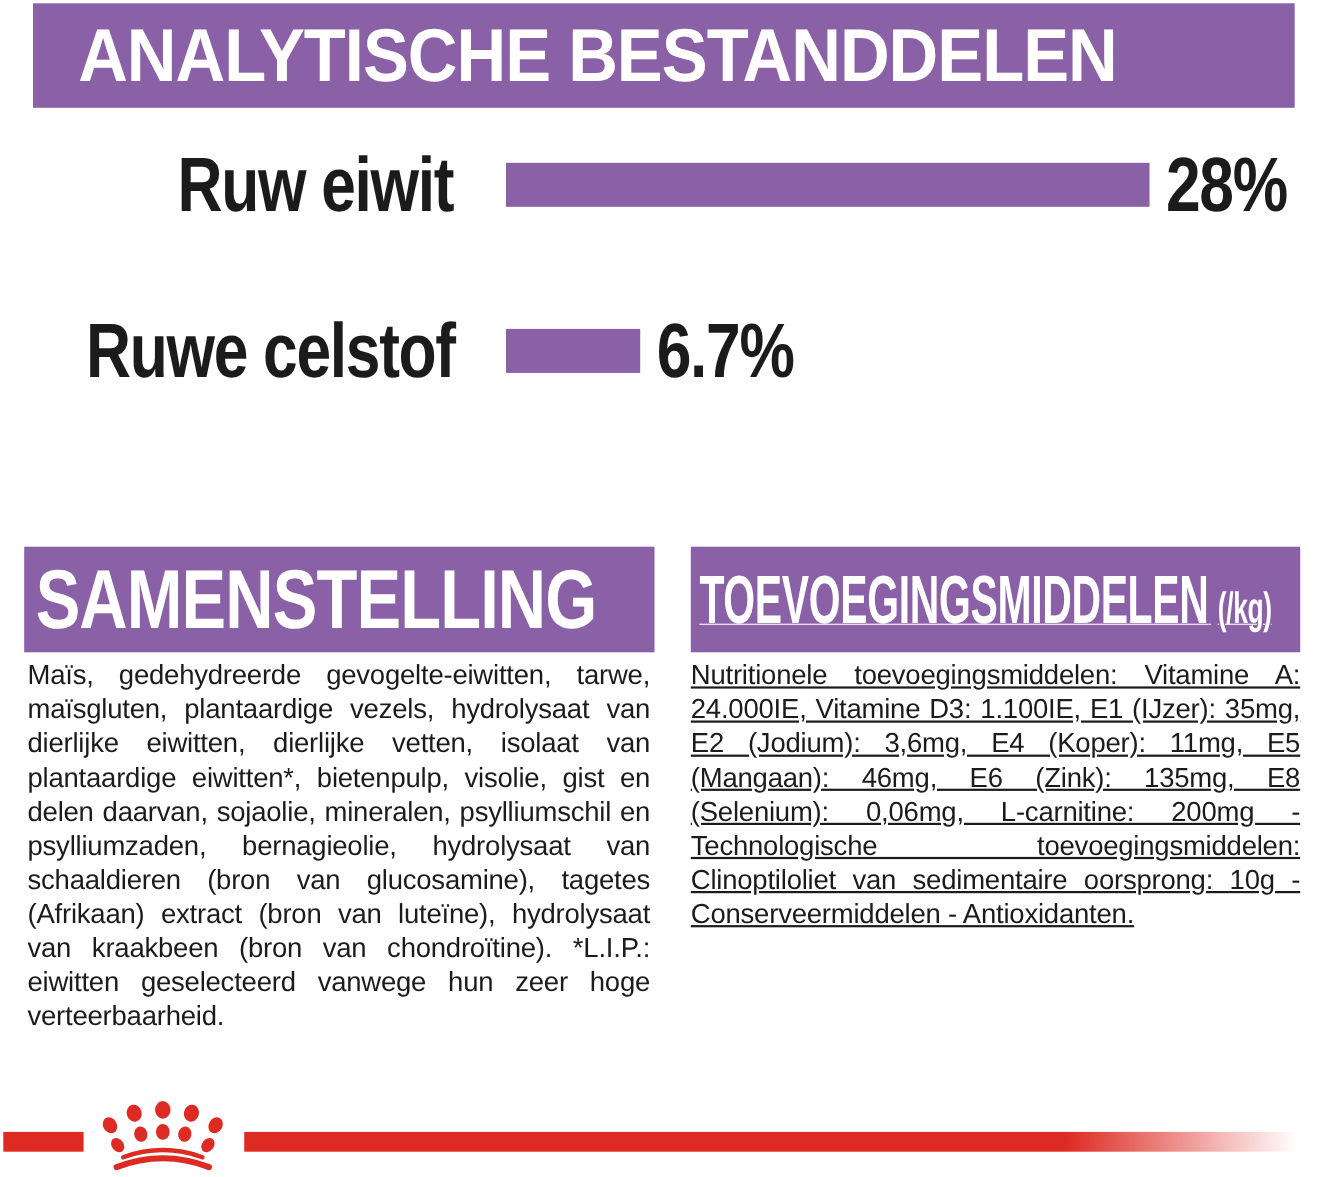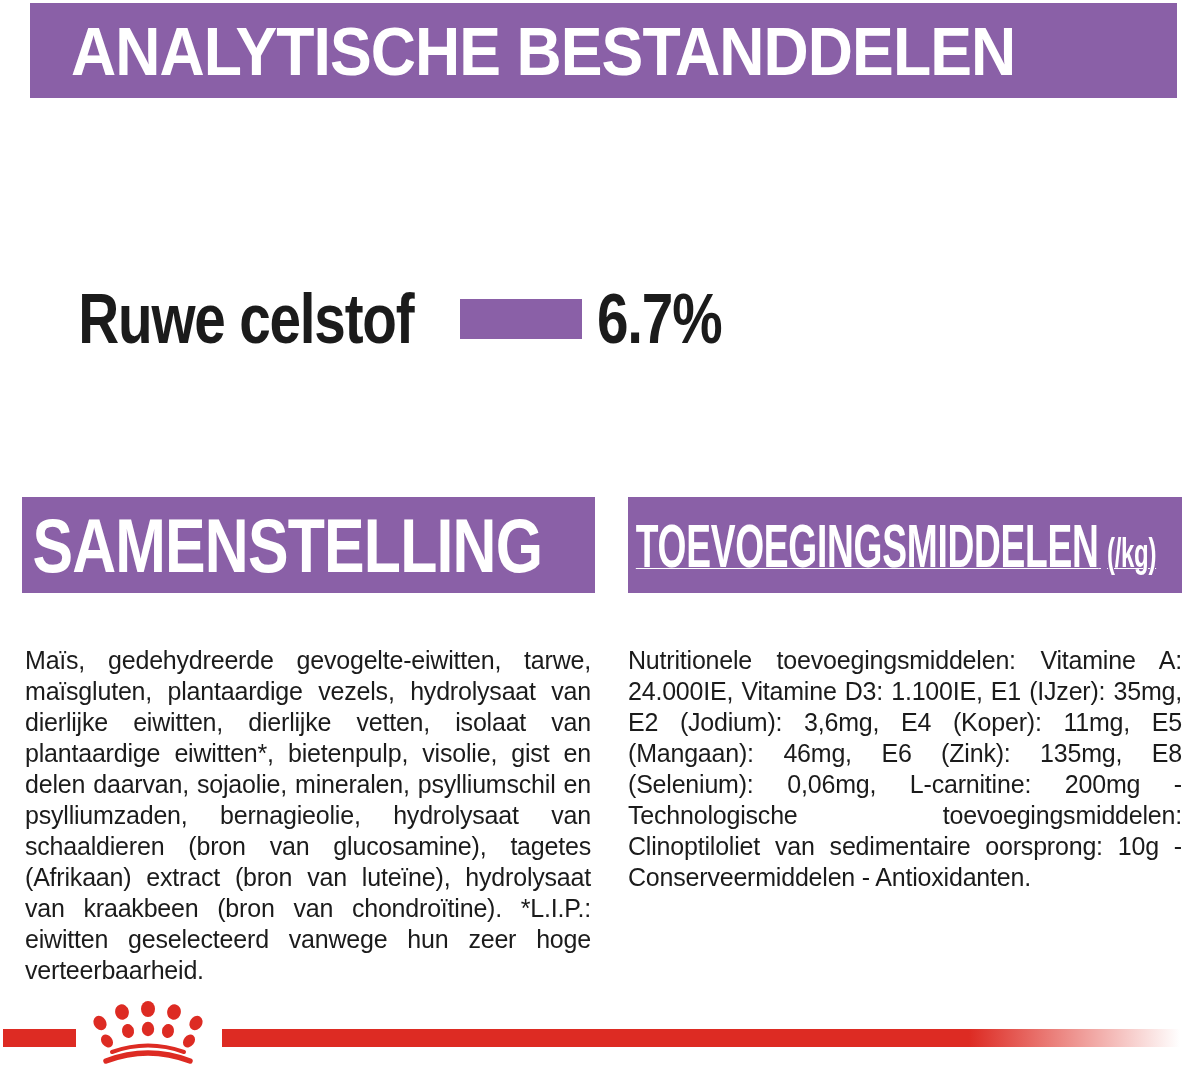--- a/index.html
+++ b/index.html
@@ -42,41 +42,46 @@
   }
   .band-right .t{
     white-space:nowrap;padding-left:13px;transform:scaleX(0.60);transform-origin:0 50%;
     font-weight:700;letter-spacing:-0.5px;
   }
   .band-right .t .main{font-size:62px;}
   .band-right .t .suffix{font-size:40px;margin-left:10px;}
   
   .body-par{
     position:absolute;top:599px;font-size:25px;line-height:31px;color:var(--ink);
-    text-align:justify;letter-spacing:-0.2px;margin-top:46px;
+    text-align:justify;letter-spacing:-0.2px;
   }
   .body-left{left:25px;width:566px;}
-  .body-right{left:628px;width:554px;}
+  .body-right{left:628px;width:554px;text-decoration:underline;}
   
   .stripe-l{position:absolute;left:3px;top:1029px;width:73px;height:18px;background:var(--red);}
   .stripe-r{
     position:absolute;left:222px;top:1029px;width:958px;height:18px;
     background:linear-gradient(to right,var(--red) 0%,var(--red) 78%,rgba(221,43,35,0) 100%);
   }
   .paw{position:absolute;left:88px;top:1000px;width:120px;height:68px;color:var(--red);}
 </style>
 </head>
 <body>
 
 <div class="canvas" style="--purple: #8a60a7; --red: #dd2b23; --ink: #1b1b1b; --bg: #ffffff;">
 
   <div class="band-top">
     <span class="t">ANALYTISCHE BESTANDDELEN</span>
   </div>
 
+  <div class="chart-row row-0">
+    <span class="chart-label">Ruw eiwit</span>
+    <div class="bar" style="width: 585px;"></div>
+    <span class="chart-value">28%</span>
+  </div>
   <div class="chart-row row-2">
     <span class="chart-label">Ruwe celstof</span>
     <div class="bar" style="width: 122px;"></div>
     <span class="chart-value">6.7%</span>
   </div>
 
   <div class="band-sec band-left">
     <span class="t">SAMENSTELLING</span>
   </div>
   <div class="body-par body-left">Maïs, gedehydreerde gevogelte-eiwitten, tarwe, maïsgluten, plantaardige vezels, hydrolysaat van dierlijke eiwitten, dierlijke vetten, isolaat van plantaardige eiwitten*, bietenpulp, visolie, gist en delen daarvan, sojaolie, mineralen, psylliumschil en psylliumzaden, bernagieolie, hydrolysaat van schaaldieren (bron van glucosamine), tagetes (Afrikaan) extract (bron van luteïne), hydrolysaat van kraakbeen (bron van chondroïtine). *L.I.P.: eiwitten geselecteerd vanwege hun zeer hoge verteerbaarheid.</div>

